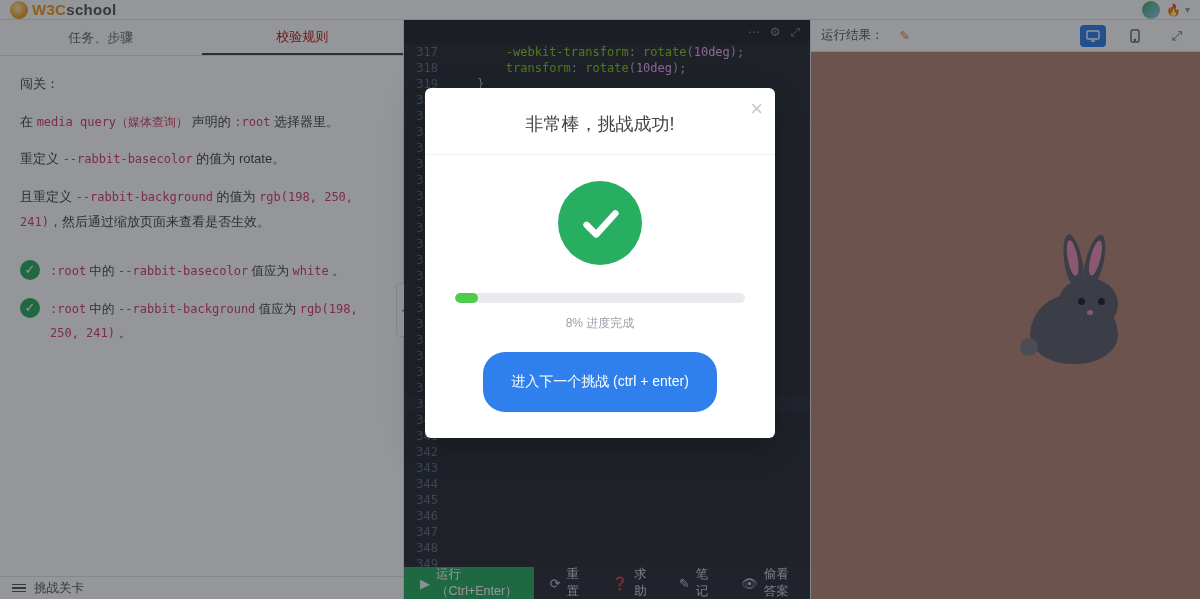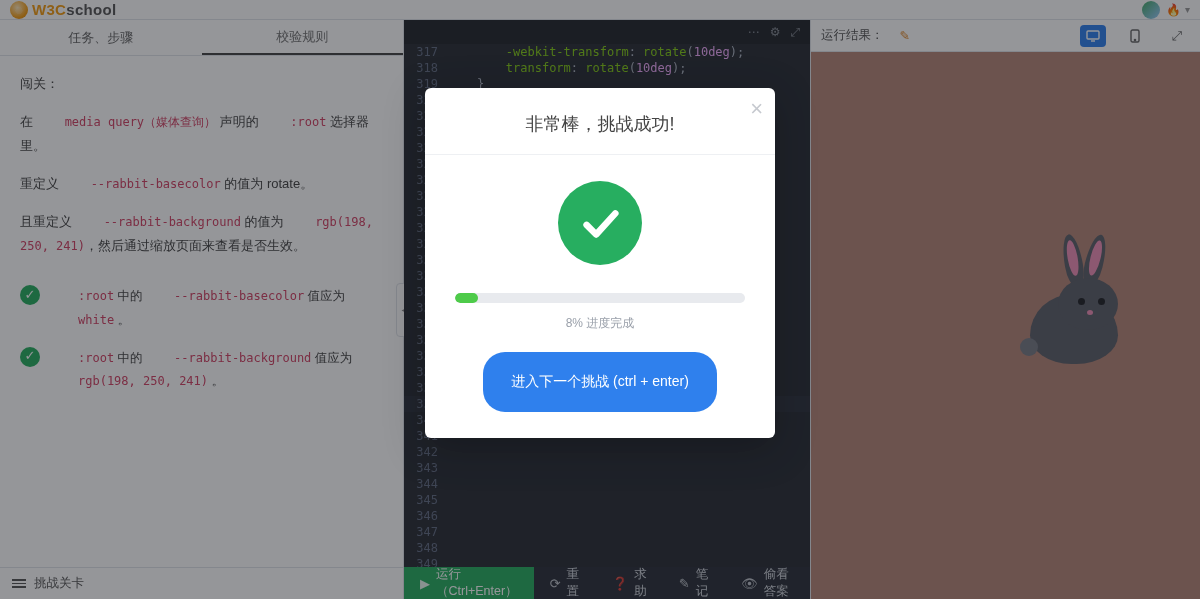--- a/index.html
+++ b/index.html
@@ -31,31 +31,31 @@
   .streak{margin-left:6px;font-size:12px;color:var(--accent);}
   .chev{margin-left:4px;color:#999;font-size:10px;}
   
   .main{flex:1;display:flex;min-height:0;}
   .pane-left{width:404px;border-right:1px solid var(--border);display:flex;flex-direction:column;background:#fff;}
   .pane-editor{flex:1;min-width:0;background:var(--editor-bg);display:flex;flex-direction:column;position:relative;}
   .pane-preview{width:390px;border-left:1px solid var(--border);display:flex;flex-direction:column;background:#fff;}
   
   .left-tabs{display:flex;height:36px;border-bottom:1px solid var(--border);font-size:13px;}
   .left-tab{flex:1;display:flex;align-items:center;justify-content:center;color:#666;cursor:pointer;text-align:center;}
-  .left-tab.active{color:#737373;border-bottom:2px solid #444;font-weight:500;}
+  .left-tab.active{color:#b91c1c;border-bottom:2px solid #444;font-weight:500;}
   
   .left-body{flex:1;padding:16px 20px;overflow:auto;line-height:1.9;color:#444;font-size:13px;}
   .left-body h4{margin:0 0 6px;font-size:13px;font-weight:400;}
   .left-body .hl{color:var(--red);}
-  .left-body .mono{font-family:Menlo,Consolas,monospace;font-size:12px;margin-left:28px;}
+  .left-body .mono{font-family:Menlo,Consolas,monospace;font-size:12px;}
   .checks{margin-top:26px;display:flex;flex-direction:column;gap:14px;}
   .check-row{display:flex;align-items:flex-start;gap:10px;font-size:12.5px;}
   .check-mark{width:20px;height:20px;border-radius:50%;background:var(--green);display:flex;align-items:center;justify-content:center;flex-shrink:0;color:#fff;font-size:13px;}
   
-  .left-footer{height:32px;border-top:1px solid var(--border);display:flex;align-items:center;padding:0 12px;color:#555;font-size:12.5px;gap:8px;}
+  .left-footer{height:23px;border-top:1px solid var(--border);display:flex;align-items:center;padding:0 12px;color:#555;font-size:12.5px;gap:8px;}
   .burger{display:inline-block;width:14px;line-height:3px;}
   .burger span{display:block;height:1.5px;background:#555;margin:2px 0;}
   
   .editor-toolbar{height:24px;background:var(--editor-bg2);display:flex;align-items:center;justify-content:flex-end;padding:0 10px;gap:10px;color:#9aa0aa;font-size:12px;}
   .editor-toolbar .ico{cursor:pointer;opacity:.8;}
   .code-scroll{flex:1;overflow:hidden;position:relative;font-family:Menlo,Consolas,monospace;font-size:12px;line-height:16px;color:#abb2bf;}
   .code-line{display:flex;white-space:pre;}
   .gutter{width:44px;text-align:right;padding-right:10px;color:var(--editor-gutter);user-select:none;background:var(--editor-bg);}
   .line-current .gutter{background:#2c313c;}
   .line-current{background:#2c313c;}

